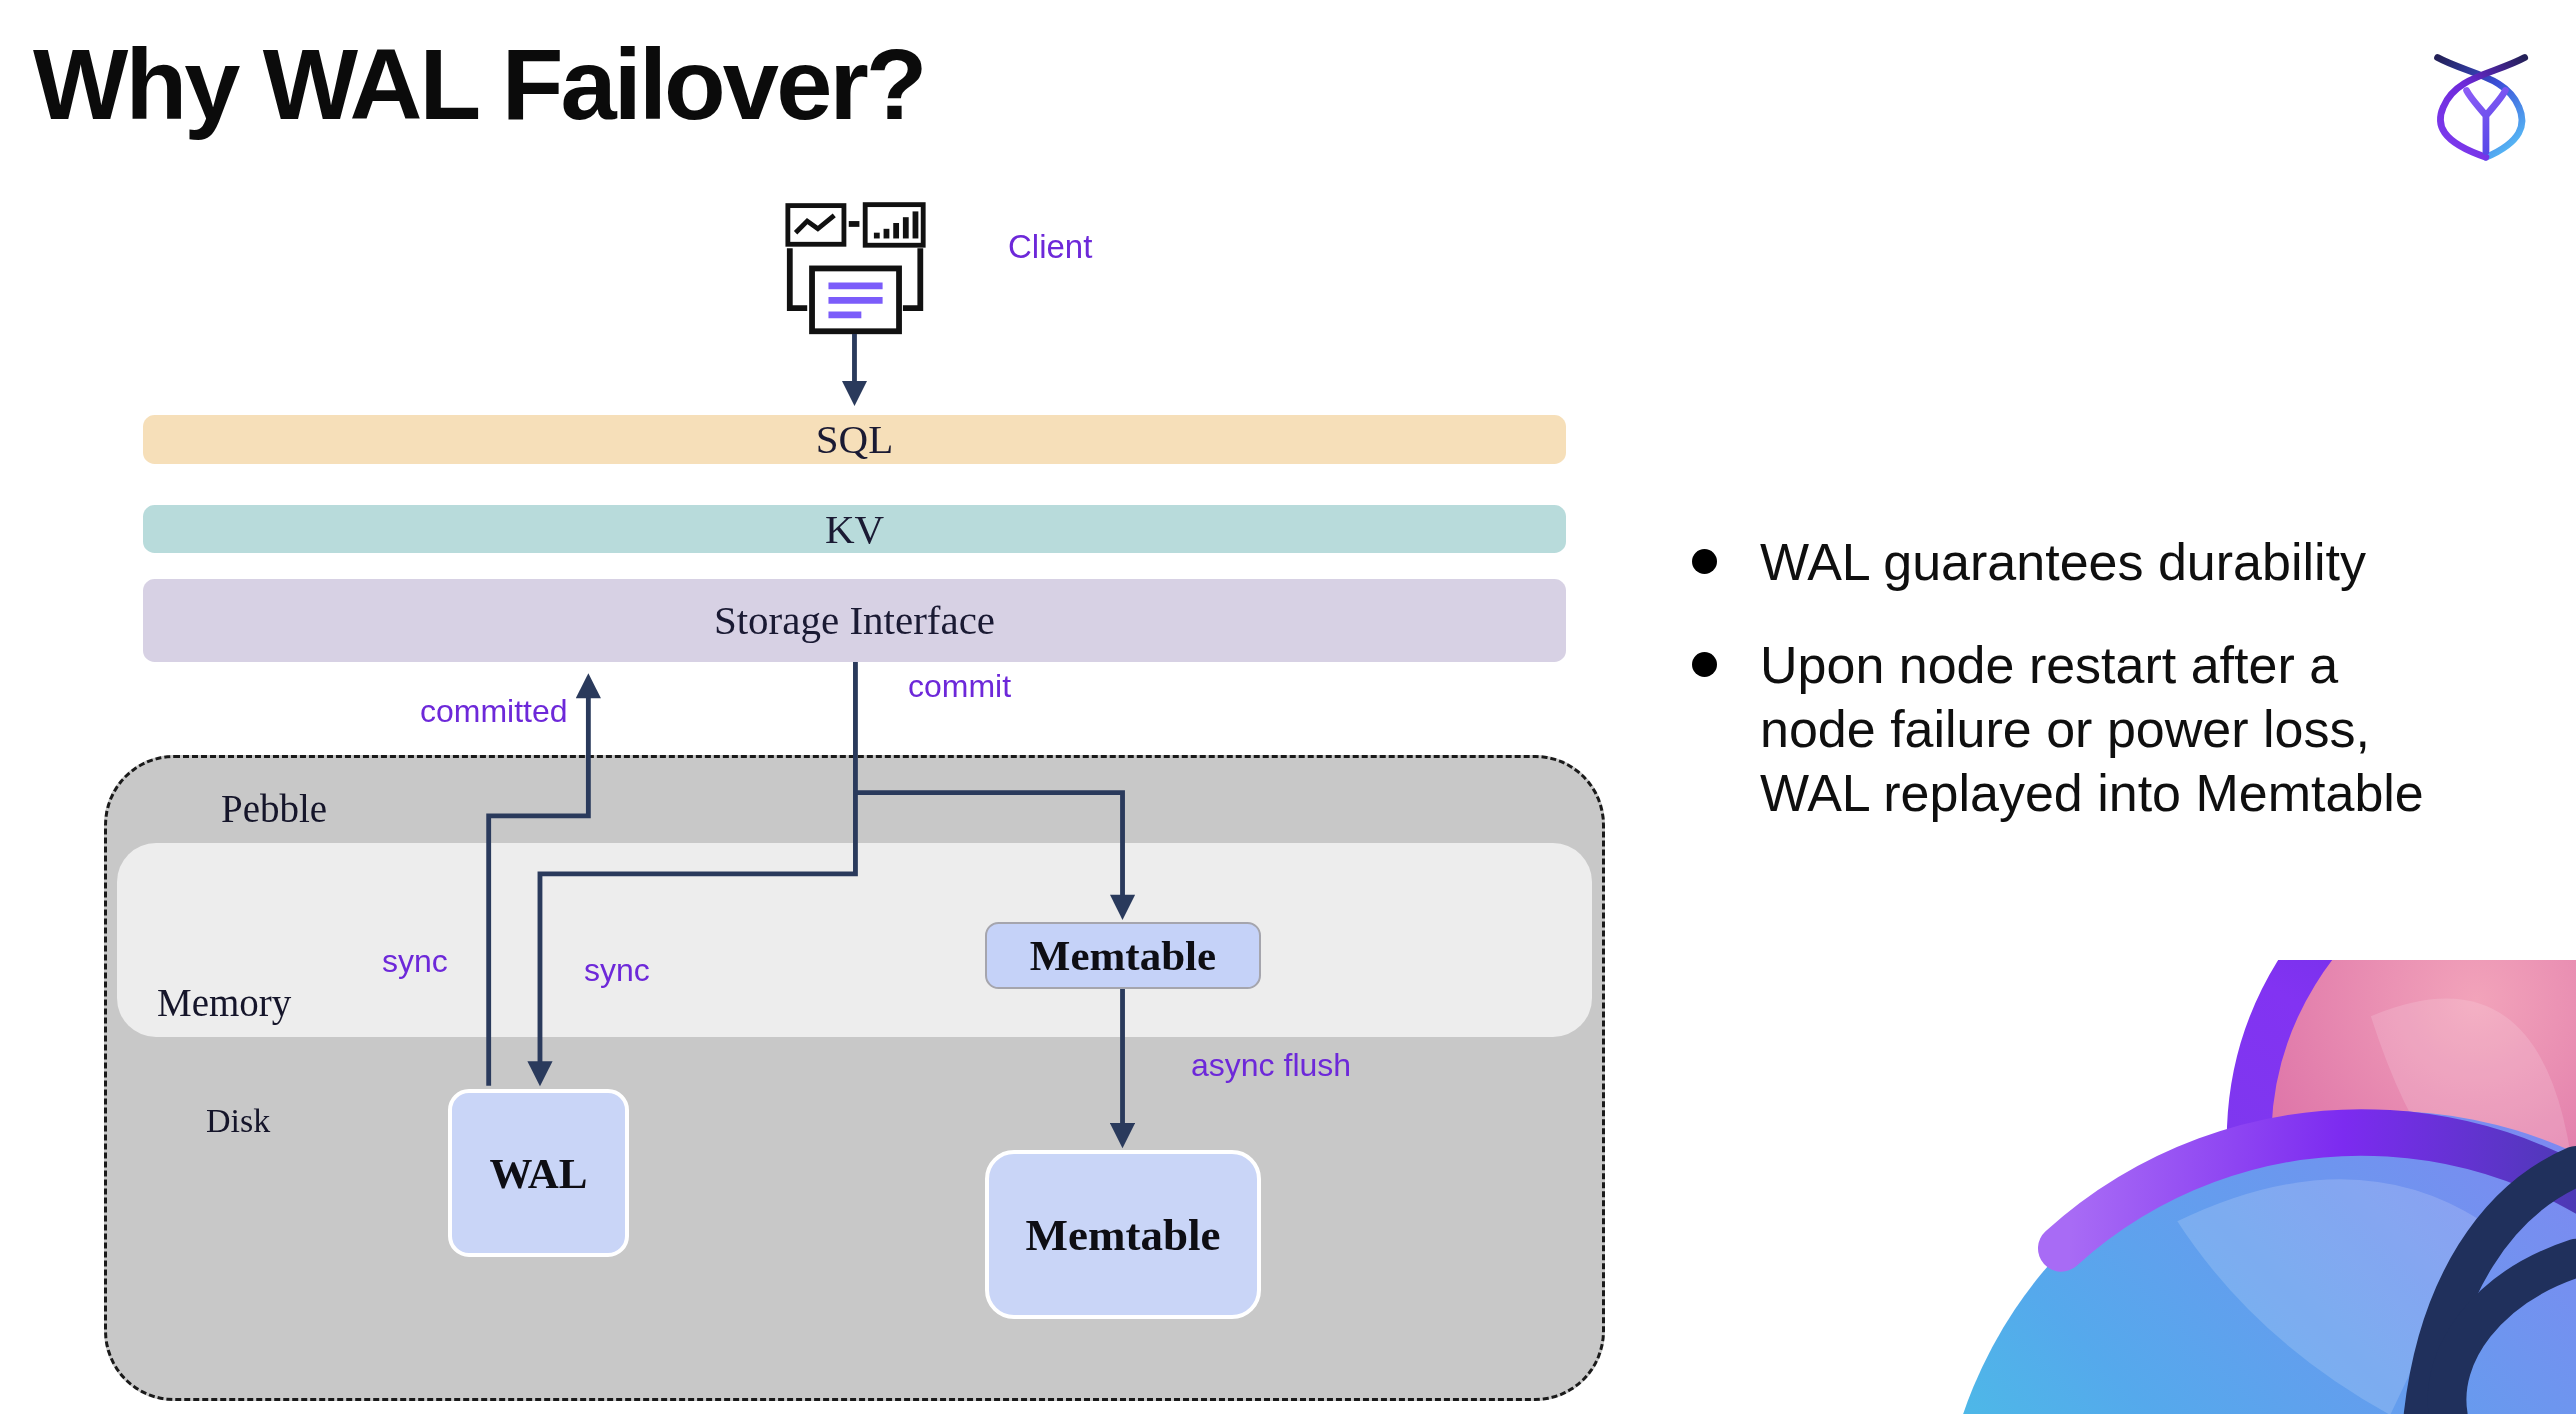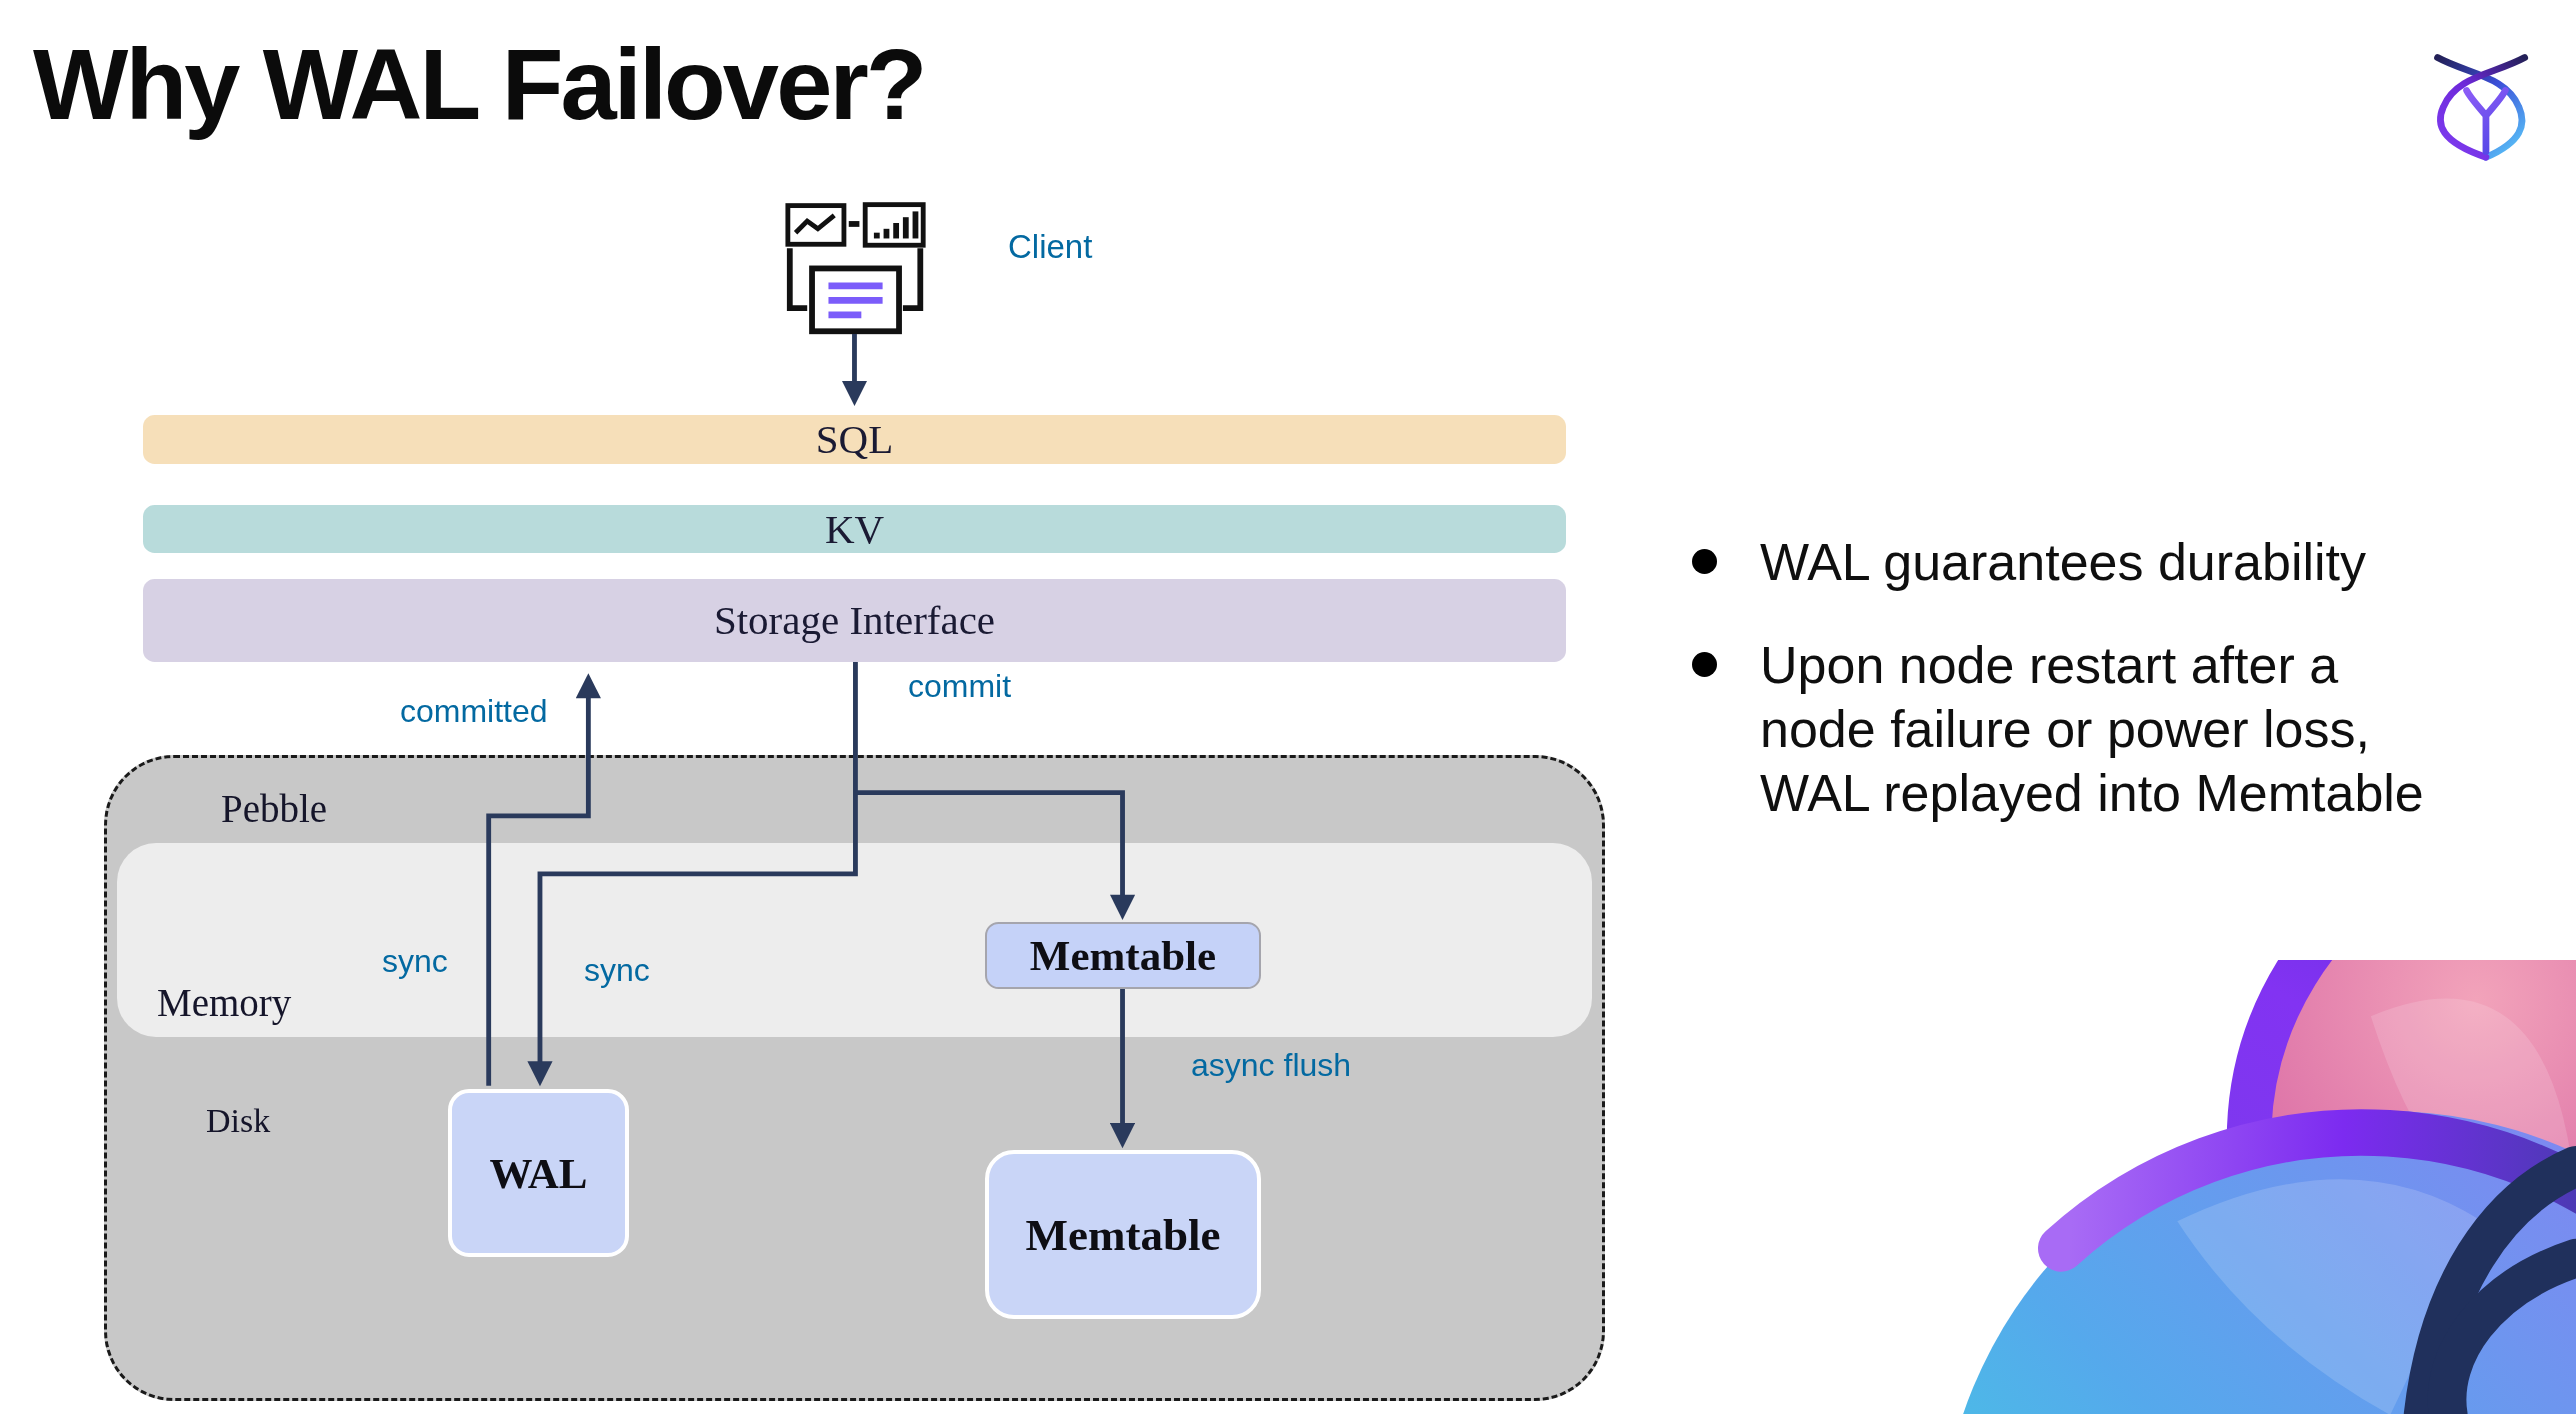--- a/index.html
+++ b/index.html
@@ -7,21 +7,21 @@
     position:relative;width:2576px;height:1415px;background:#ffffff;overflow:hidden;
     font-family:"Liberation Sans", sans-serif;color:#111;
   }
   .abs{position:absolute;}
   
   .title{
     left:33px;top:17.4px;font-size:101px;font-weight:700;letter-spacing:-2.9px;
     line-height:135px;color:#0b0b0b;font-family:"Liberation Sans",sans-serif;
   }
   
-  .lbl{font-size:32px;color:#0369a1;line-height:37px;white-space:nowrap;}
+  .lbl{font-size:32px;color:#6d28d9;line-height:37px;white-space:nowrap;}
   
   .serif{font-family:"Liberation Serif", serif;color:#15152a;}
   
   .bar{
     left:143px;width:1423px;border-radius:11.6px;text-align:center;
     font-family:"Liberation Serif",serif;font-size:41px;color:#1a1a33;
   }
   .bar-sql{top:415px;height:49px;line-height:49px;background:#F6DFB9;}
   .bar-kv{top:505px;height:48px;line-height:48px;background:#B8DBDB;}
   .bar-storage{top:579px;height:83px;line-height:83px;background:#D7D1E4;}
@@ -149,21 +149,21 @@
     </defs>
     <g stroke="#2A3A5C" stroke-width="5" fill="none">
       <path d="M 883,345 V 413" marker-end="url(#ah)"></path>
       <path d="M 505,1122 V 843 H 608 V 702" marker-end="url(#ah)"></path>
       <path d="M 884,684 V 903 H 558 V 1116" marker-end="url(#ah)"></path>
       <path d="M 884,819 H 1160 V 944" marker-end="url(#ah)"></path>
       <path d="M 1160,1022 V 1180" marker-end="url(#ah)"></path>
     </g>
   </svg>
 
-  <div class="abs lbl" style="left:400px;top:693px;">committed</div>
+  <div class="abs lbl" style="left:420px;top:693px;">committed</div>
   <div class="abs lbl" style="left:908px;top:668px;">commit</div>
   <div class="abs lbl" style="left:382px;top:943px;">sync</div>
   <div class="abs lbl" style="left:584px;top:952px;">sync</div>
   <div class="abs lbl" style="left:1191px;top:1047px;">async flush</div>
 
   <div class="abs serif" style="left:221px;top:786px;font-size:39px;line-height:45px;">Pebble</div>
   <div class="abs serif" style="left:157px;top:980px;font-size:39px;line-height:45px;">Memory</div>
   <div class="abs serif" style="left:206px;top:1098px;font-size:34px;line-height:45px;">Disk</div>
 
   <div class="abs node node-wal">WAL</div>

